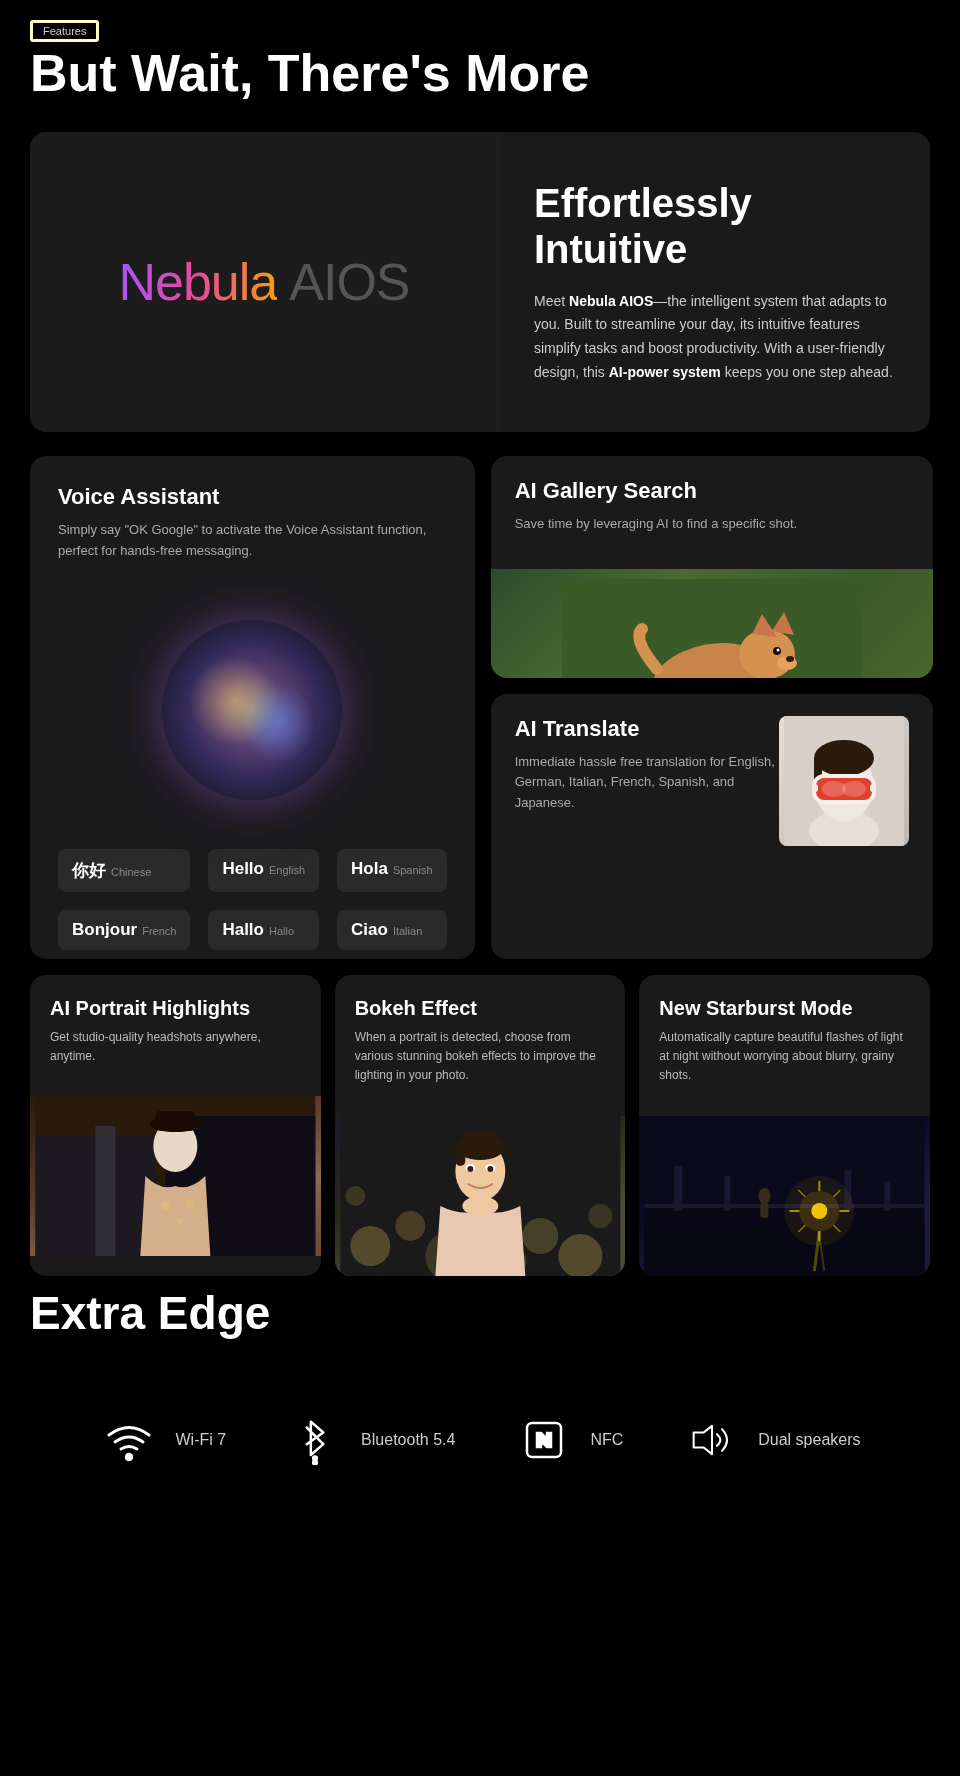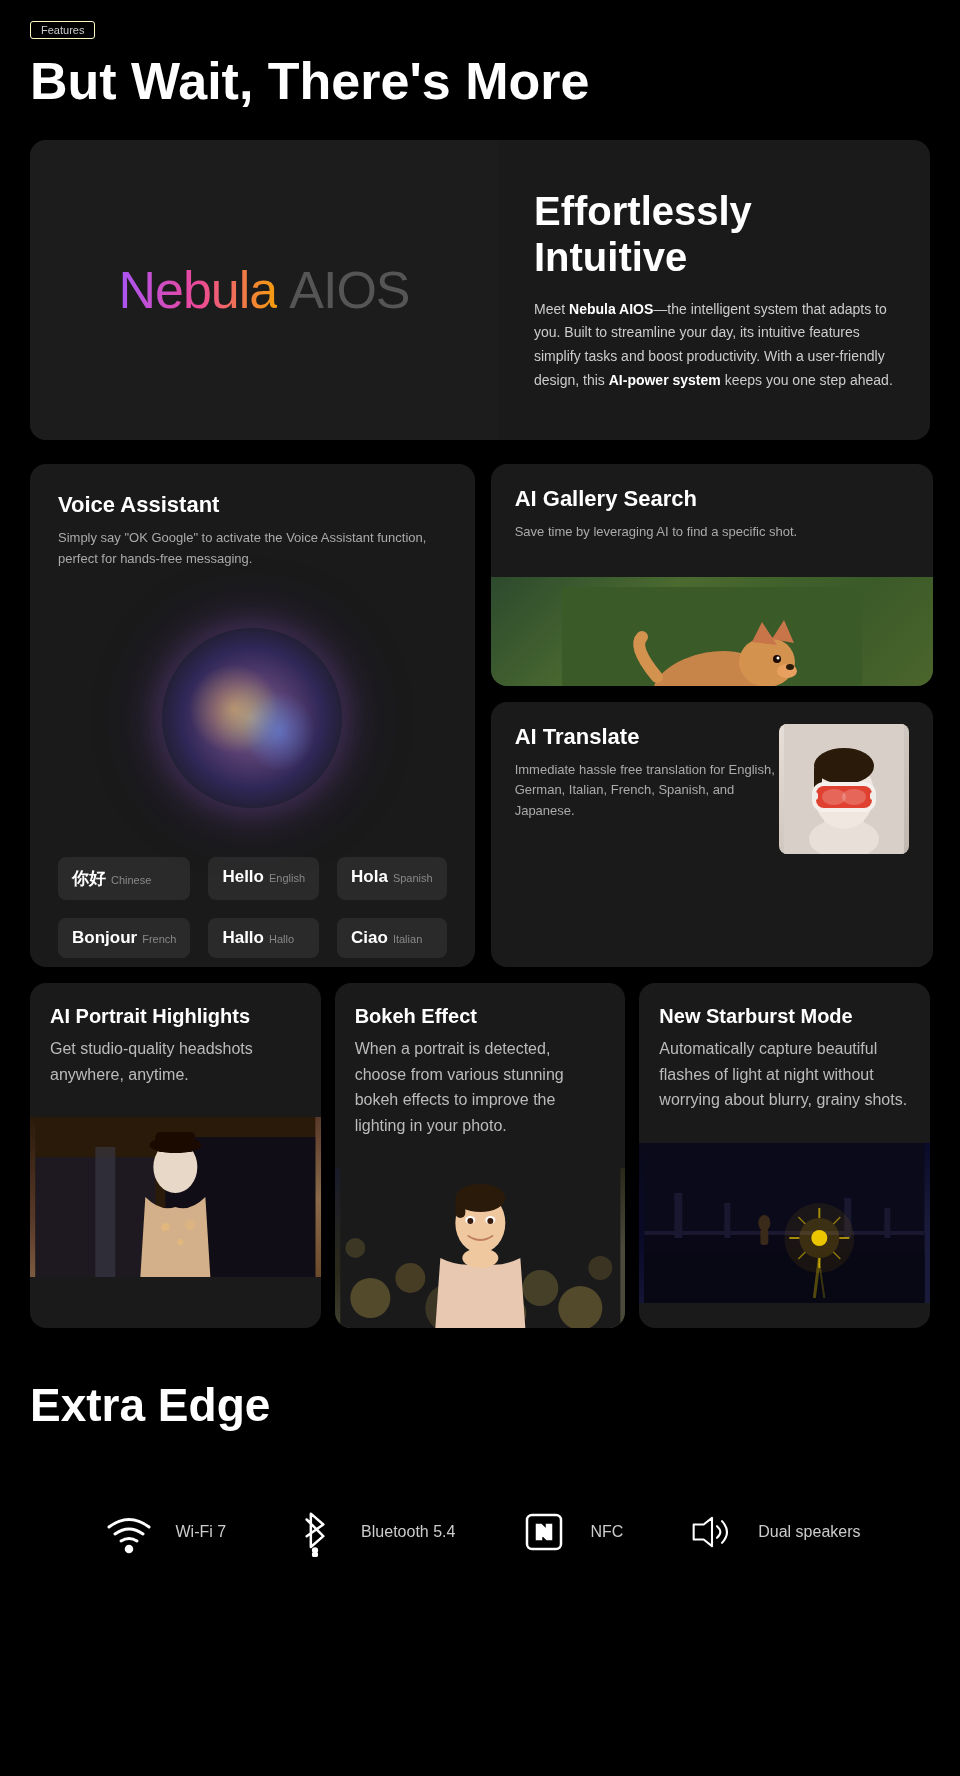--- a/index.html
+++ b/index.html
@@ -11,26 +11,26 @@
       min-height: 1776px;
     }
 
     .page-wrapper {
       padding: 20px 30px 40px;
     }
 
     
     .features-badge {
       display: inline-block;
-      border: 1px solid #fef9c3;
+      border: 3px solid #fef9c3;
       color: #ccc;
       font-size: 11px;
       padding: 2px 10px;
       border-radius: 3px;
-      margin-bottom: 14px;
+      margin-bottom: 3px;
     }
 
     
     .page-title {
       font-size: 52px;
       font-weight: 800;
       color: #fff;
       margin-bottom: 30px;
       line-height: 1.1;
     }
@@ -268,21 +268,20 @@
       align-items: center;
       justify-content: center;
       overflow: hidden;
       position: relative;
     }
 
     
     .bottom-cards {
       display: flex;
       gap: 14px;
-      margin-bottom: 40px;
     }
 
     .bottom-card {
       flex: 1;
       border-radius: 16px;
       overflow: hidden;
       min-height: 260px;
       position: relative;
       background: #1a1a1a;
     }
@@ -294,21 +293,21 @@
     }
 
     .bottom-card-title {
       font-size: 20px;
       font-weight: 700;
       margin-bottom: 8px;
       color: #fff;
     }
 
     .bottom-card-desc {
-      font-size: 16px;
+      font-size: 12px;
       color: #bbb;
       line-height: 1.6;
       margin-bottom: 14px;
     }
 
     
     .portrait-img {
       width: 100%;
       height: 160px;
       background: linear-gradient(160deg, #2a1a0a 0%, #5a3a2a 40%, #8a6a4a 70%, #6a4a2a 100%);

